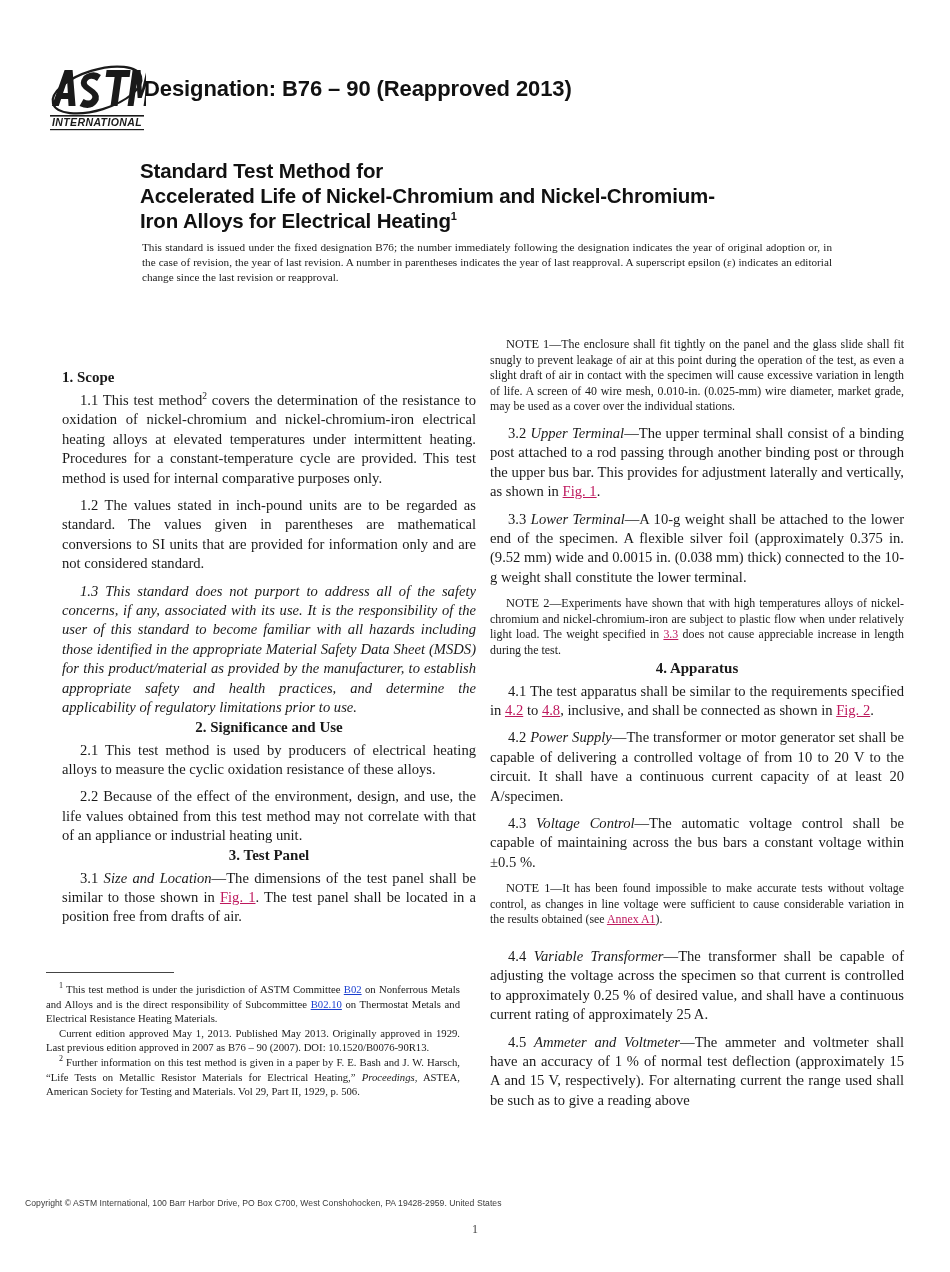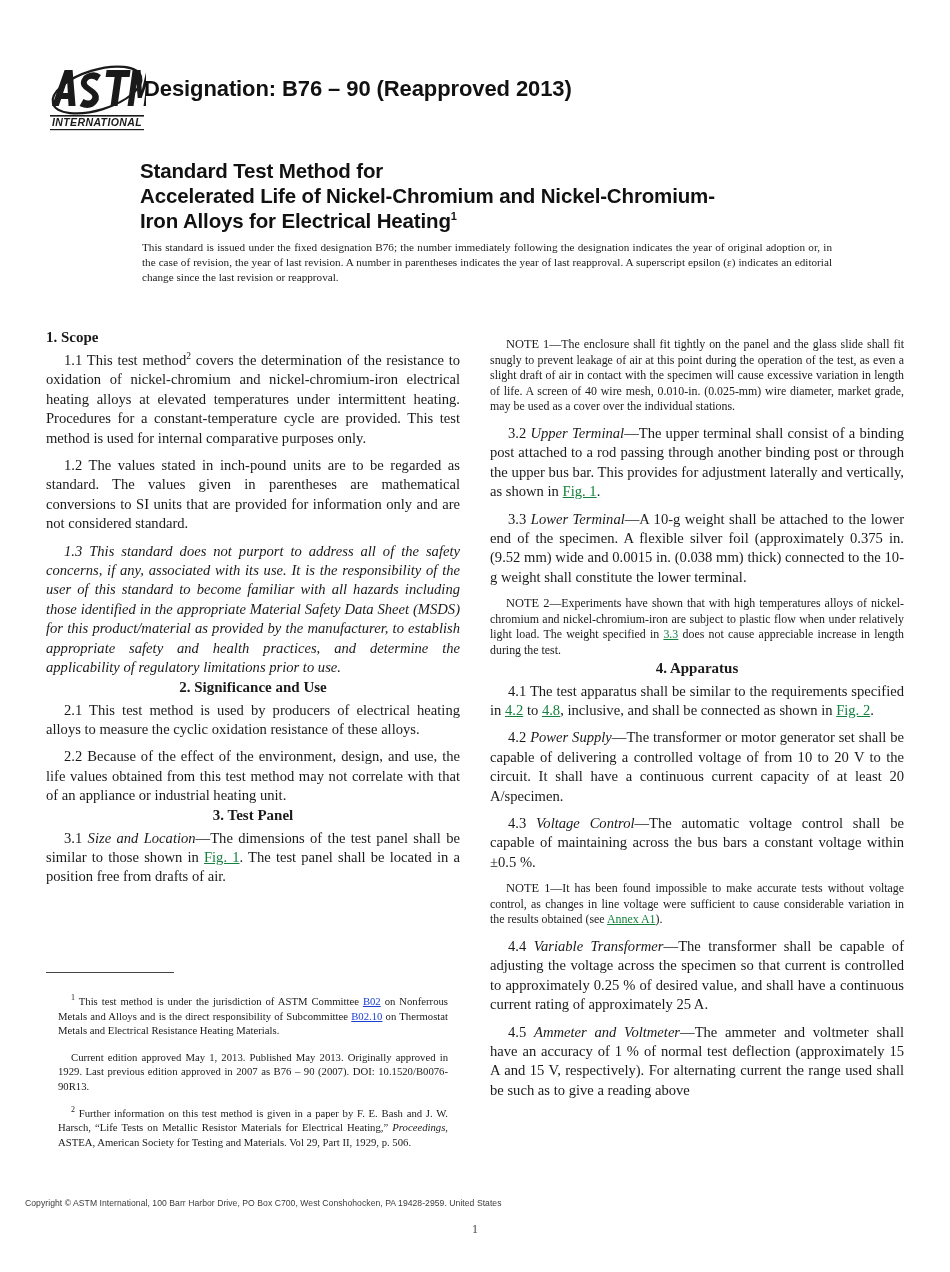--- a/index.html
+++ b/index.html
@@ -88,21 +88,21 @@
     position: absolute;
     left: 46px;
     top: 328px;
     width: 858px;
   }
   .col {
     position: absolute;
     top: 0;
     width: 414px;
   }
-  .col-left  { left: 0; }
+  .col-left  { left: 16px; margin-top: 40px; }
   .col-right { left: 444px; }
 
   h2.section {
     font-family: "Liberation Serif", "DejaVu Serif", serif;
     font-weight: bold;
     font-size: 15px;
     margin: 0 0 4px 0;
     padding: 0;
     line-height: 19px;
   }
@@ -128,21 +128,21 @@
     font-size: 11.9px;
     line-height: 15.6px;
     text-align: justify;
     text-indent: 16px;
   }
   .note .nlabel {
     font-variant: small-caps;
     font-size: 12.4px;
   }
 
-  .lnk  { color: #15803d; }
+  .lnk  { color: #be185d; }
   .lnkb { color: #1a3fd0; }
 
   
   .fnrule {
     position: absolute;
     left: 46px;
     top: 972px;
     width: 128px;
     height: 0;
     border-top: 1px solid #444;
@@ -150,21 +150,21 @@
   .footnotes {
     position: absolute;
     left: 46px;
     top: 982px;
     width: 414px;
     font-size: 10.7px;
     line-height: 14.6px;
     text-align: justify;
   }
   .footnotes p {
-    margin: 12px;
+    margin: 0;
     padding: 0;
     text-indent: 13px;
   }
   .footnotes p sup { font-size: 8px; vertical-align: super; line-height: 0; }
   .footnotes i { font-style: italic; }
 
   
   .copyright {
     position: absolute;
     left: 25px;
@@ -257,21 +257,21 @@
       <h2 class="section section-gap">4. Apparatus</h2>
 
       <p class="para"><span>4.1 The test apparatus shall be similar to the requirements specified in </span><a class="lnk" href="#">4.2</a><span> to </span><a class="lnk" href="#">4.8</a><span>, inclusive, and shall be connected as shown in </span><a class="lnk" href="#">Fig. 2</a><span>.</span></p>
 
       <p class="para"><span>4.2</span>&nbsp;<i>Power Supply</i><span>—The transformer or motor generator set shall be capable of delivering a controlled voltage of from 10 to 20 V to the circuit. It shall have a continuous current capacity of at least 20 A/specimen.</span></p>
 
       <p class="para"><span>4.3</span>&nbsp;<i>Voltage Control</i><span>—The automatic voltage control shall be capable of maintaining across the bus bars a constant voltage within ±0.5 %.</span></p>
 
       <p class="note"><span class="nlabel">NOTE 1</span><span>—It has been found impossible to make accurate tests without voltage control, as changes in line voltage were sufficient to cause considerable variation in the results obtained (see </span><a class="lnk" href="#">Annex A1</a><span>).</span></p>
 
-      <p class="para" style="margin-top:9px"><span>4.4</span>&nbsp;<i>Variable Transformer</i><span>—The transformer shall be capable of adjusting the voltage across the specimen so that current is controlled to approximately 0.25 % of desired value, and shall have a continuous current rating of approximately 25 A.</span></p>
+      <p class="para" style="margin-top:19px"><span>4.4</span>&nbsp;<i>Variable Transformer</i><span>—The transformer shall be capable of adjusting the voltage across the specimen so that current is controlled to approximately 0.25 % of desired value, and shall have a continuous current rating of approximately 25 A.</span></p>
 
       <p class="para"><span>4.5</span>&nbsp;<i>Ammeter and Voltmeter</i><span>—The ammeter and voltmeter shall have an accuracy of 1 % of normal test deflection (approximately 15 A and 15 V, respectively). For alternating current the range used shall be such as to give a reading above</span></p>
     </div>
   </div>
 
   <div class="fnrule"></div>
 
   <div class="footnotes">
     <p><sup>1</sup><span> This test method is under the jurisdiction of ASTM Committee </span><a class="lnkb" href="#">B02</a><span> on Nonferrous Metals and Alloys and is the direct responsibility of Subcommittee </span><a class="lnkb" href="#">B02.10</a><span> on Thermostat Metals and Electrical Resistance Heating Materials.</span></p>
 

